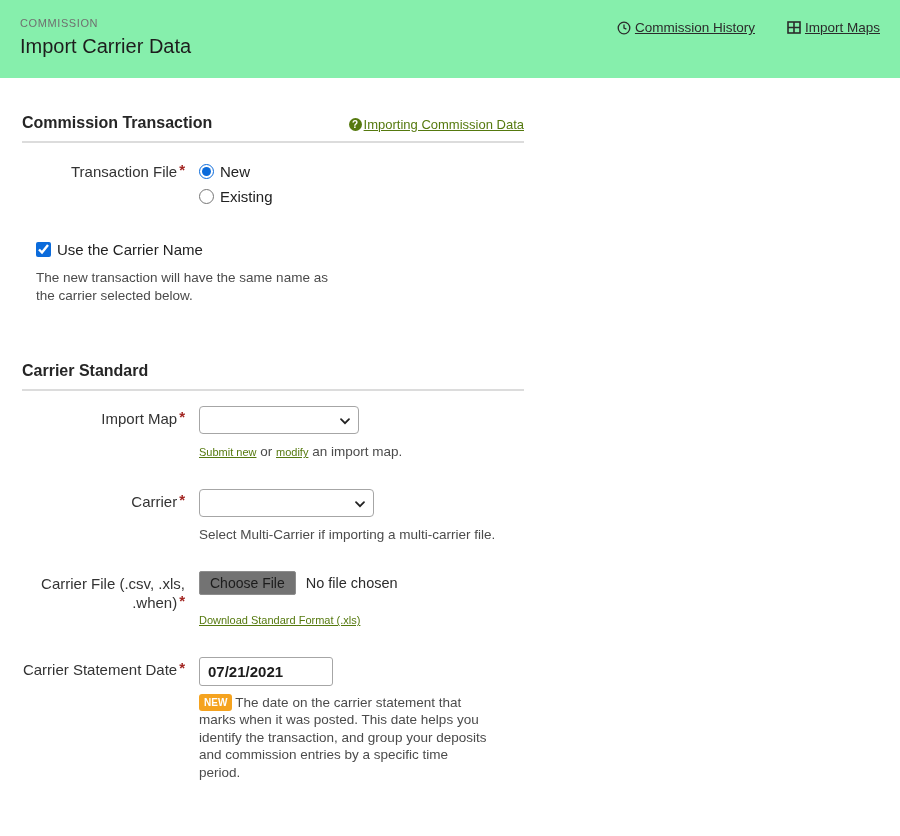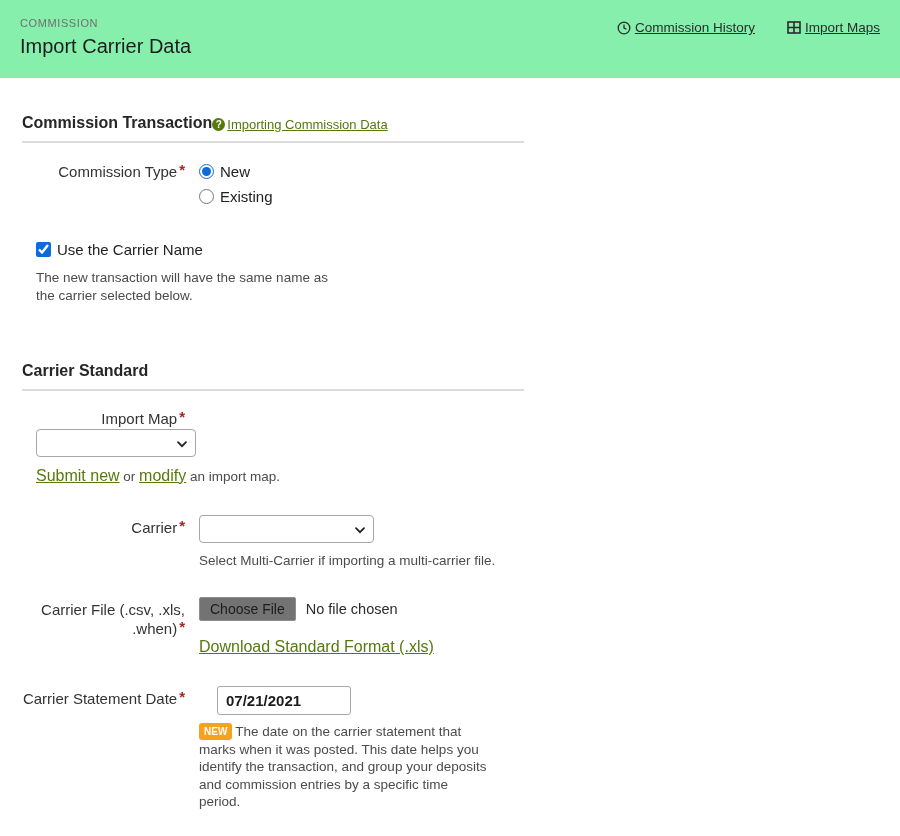--- a/index.html
+++ b/index.html
@@ -12,21 +12,21 @@
   .page-title { font-size: 20px; color: #1d1d1d; font-weight: 400; margin-top: 6px; }
   .header-links { position: absolute; top: 20px; right: 20px; display: flex; gap: 32px; }
   .header-link { display: inline-flex; align-items: center; gap: 4px; font-size: 13.5px;
     color: #2b2b2b; cursor: pointer; }
   .header-link .lbl { text-decoration: underline; }
   .header-link svg { display: block; }
 
   
   .content { padding: 0 0 0 22px; width: 524px; }
   .section { margin-top: 36px; }
-  .section-head { display: flex; align-items: flex-end; width: 502px; }
+  .section-head { display: flex; justify-content: space-between; align-items: flex-end; width: 502px; }
   .section-title { font-size: 16px; font-weight: 700; color: #262626; }
   .green-link { color: #55790e; text-decoration: underline; font-size: 13px; cursor: pointer; }
   .help-link-wrap { display: inline-flex; align-items: center; gap: 2px; }
   .q-icon { width: 13px; height: 13px; border-radius: 50%; background: #55790e; color: #fff;
     font-size: 10px; font-weight: 700; display: inline-flex; align-items: center;
     justify-content: center; line-height: 1; }
   .divider { border: none; border-top: 2px solid #dcdcdc; width: 502px; margin-top: 9px; }
 
   
   .form-row { display: flex; align-items: flex-start; margin-top: 16px; margin-bottom: 28px; }
@@ -50,32 +50,32 @@
   .chev { position: absolute; right: 8px; top: 7px; pointer-events: none; }
 
   
   .file-line { display: flex; align-items: center; gap: 10px; }
   .file-btn { font-family: inherit; font-size: 14px; color: #1c1c1c; background: #737373;
     border: 1px solid #8d8d8d; border-radius: 2px; padding: 3px 10px; cursor: pointer; }
   .file-status { font-size: 14.5px; color: #2b2b2b; }
 
   
   .date-input { height: 29px; border: 1px solid #a6a6a6; border-radius: 3px; padding: 0 8px;
-    font-family: inherit; font-size: 15px; font-weight: 700; color: #1c1c1c; margin-left: 18px; }
+    font-family: inherit; font-size: 15px; font-weight: 700; color: #1c1c1c; }
   .date-carrier { width: 134px; }
   .date-input::placeholder { color: #9b9b9b; font-weight: 700; }
 
   .badge-new { display: inline-block; background: #f5a31f; color: #ffffff; font-size: 10px;
     font-weight: 700; border-radius: 3px; padding: 2px 5px; margin-right: 3px;
     vertical-align: 1px; }
-  .help-text .inline-green { font-size: 16px; }
+  .help-text .inline-green { font-size: 11px; }
 
   .section.carrier { margin-top: 58px; }
   .section.agent { margin-top: 56px; }
-  .row-gap-sm { margin-top: 15px; flex-direction: column; }
+  .row-gap-sm { margin-top: 15px; }
 </style>
 </head>
 <body>
 
 <div class="page-header">
   <div class="eyebrow">COMMISSION</div>
   <div class="page-title">Import Carrier Data</div>
 
   <div class="header-links">
     <span class="header-link">
@@ -106,21 +106,21 @@
       <span class="section-title">Commission Transaction</span>
       <span class="help-link-wrap">
         <span class="q-icon">?</span>
         <span class="green-link">Importing Commission Data</span>
       </span>
     </div>
     <hr class="divider">
 
     <div class="form-row">
       <div class="form-label">
-        <span>Commission Type</span><span class="req">*</span>
+        <span>Transaction File</span><span class="req">*</span>
       </div>
       <div class="form-control">
         <label class="choice-line">
           <input type="radio" name="ttype" checked="checked" style="">
           <span>New</span>
         </label>
         <label class="choice-line">
           <input type="radio" name="ttype" style="">
           <span>Existing</span>
         </label>

